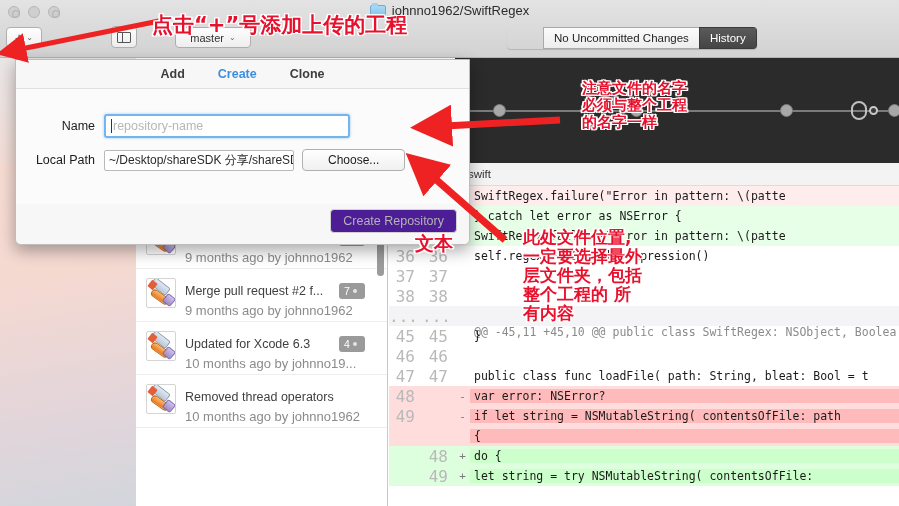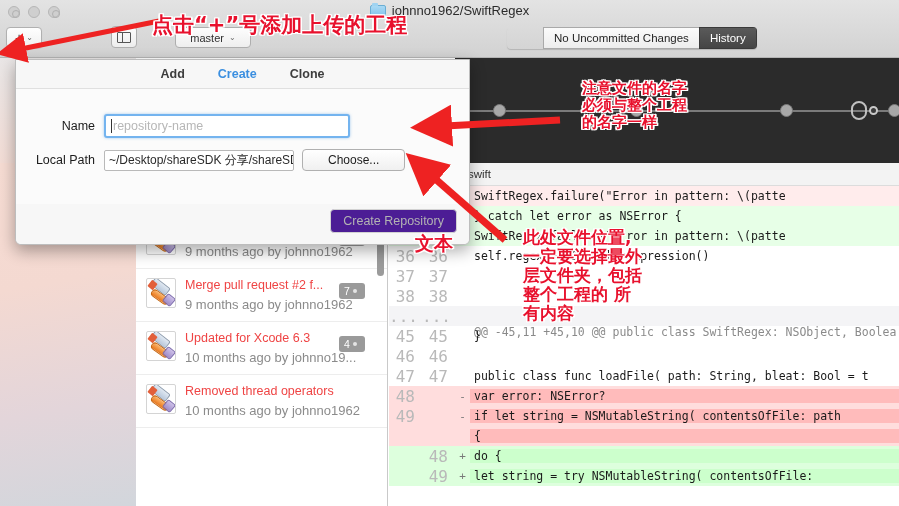--- a/index.html
+++ b/index.html
@@ -136,22 +136,22 @@
   .avatar .s2{ position:absolute; left:3px; top:14px; width:20px; height:8px;
     background:linear-gradient(#fbb56a,#e8751a); transform:rotate(35deg);
     border:1px solid #c4640f; border-radius:4px;}
   .avatar .s3{ position:absolute; left:17px; top:16px; width:10px; height:10px;
     background:linear-gradient(#cdbfe8,#9f8cc9); transform:rotate(40deg);
     border:1px solid #7e6cae; border-radius:2px;}
   .avatar .s4{ position:absolute; left:2px; top:2px; width:7px; height:8px;
     background:#e25f3a; transform:rotate(38deg); border-radius:1px;}
   .c-txt{ flex:1; min-width:0; }
   .c-title{
-    font-size:12.5px; color:#ef4444; white-space:nowrap;
-    overflow:hidden; text-overflow:ellipsis; line-height:17px; margin-top:1px;
+    font-size:12.5px; color:#404040; white-space:nowrap;
+    overflow:hidden; text-overflow:ellipsis; line-height:17px; margin-top:7px;
   }
   .c-meta{ font-size:13px; color:#8b8b8b; white-space:nowrap;
     overflow:hidden; text-overflow:ellipsis; margin-top:3px;}
   .badge{
     position:absolute; right:22px; top:14px;
     min-width:26px; height:16px; border-radius:3px;
     background:#9a9a9a; color:#fff; font-size:10.5px;
     display:flex; align-items:center; gap:3px; padding:0 5px;
   }
   .badge .dot{ width:4px; height:4px; border-radius:50%; background:#e4e4e4;}

